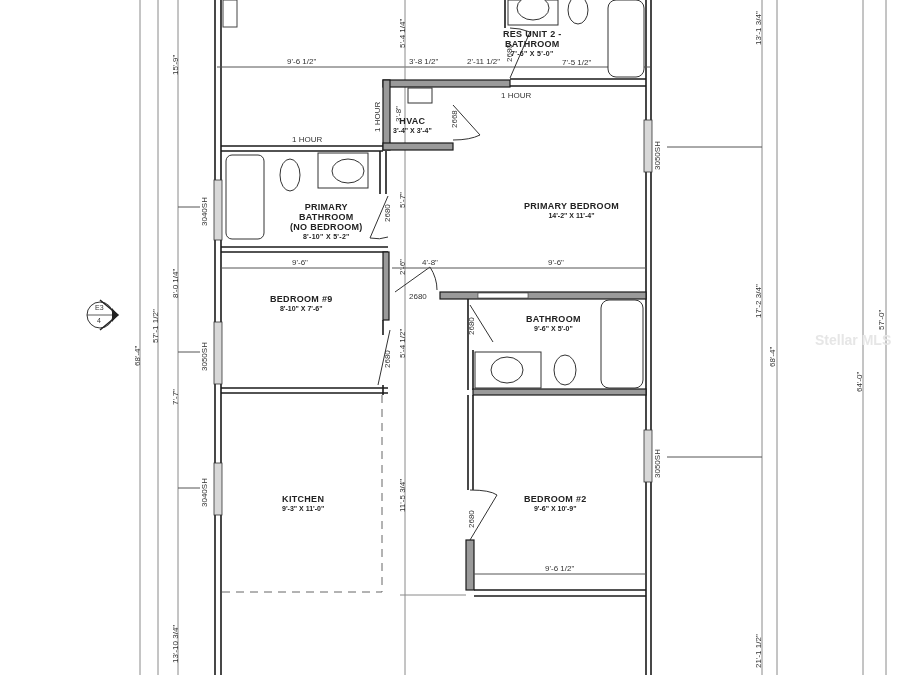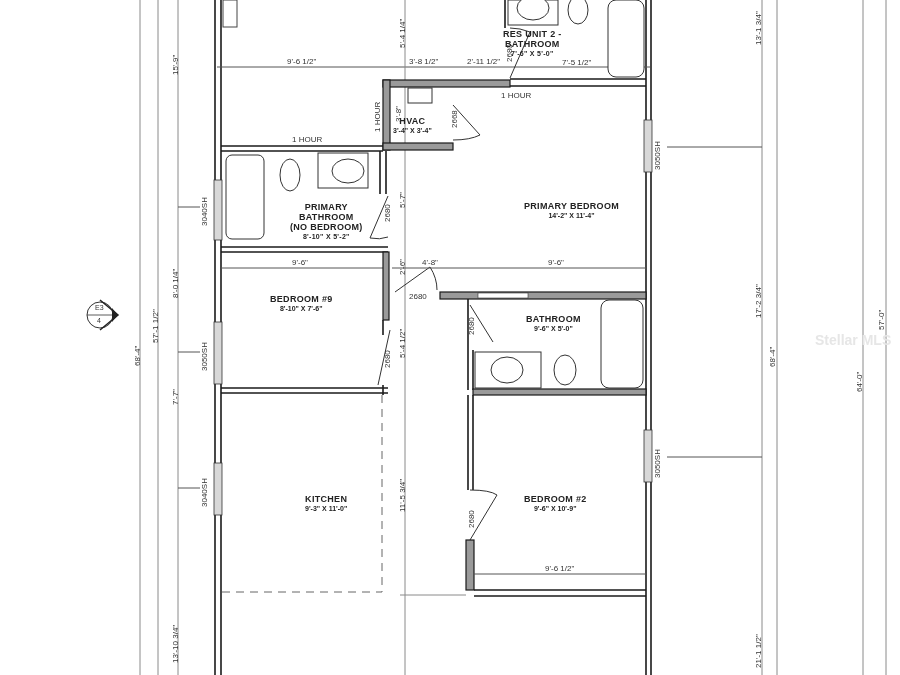--- a/index.html
+++ b/index.html
@@ -153,21 +153,21 @@
 <div class="lbl" style="left:270px;top:295px;">
   <div class="room-name">BEDROOM #9</div>
   <div class="room-size">8'-10" X 7'-6"</div>
 </div>
 
 <div class="lbl" style="left:526px;top:315px;">
   <div class="room-name">BATHROOM</div>
   <div class="room-size">9'-6" X 5'-0"</div>
 </div>
 
-<div class="lbl" style="left:282px;top:495px;margin-left:23px;">
+<div class="lbl" style="left:282px;top:495px;">
   <div class="room-name">KITCHEN</div>
   <div class="room-size">9'-3" X 11'-0"</div>
 </div>
 
 <div class="lbl" style="left:524px;top:495px;">
   <div class="room-name">BEDROOM #2</div>
   <div class="room-size">9'-6" X 10'-9"</div>
 </div>
 
 <div class="d" style="left:287px;top:57px;">9'-6 1/2"</div>

